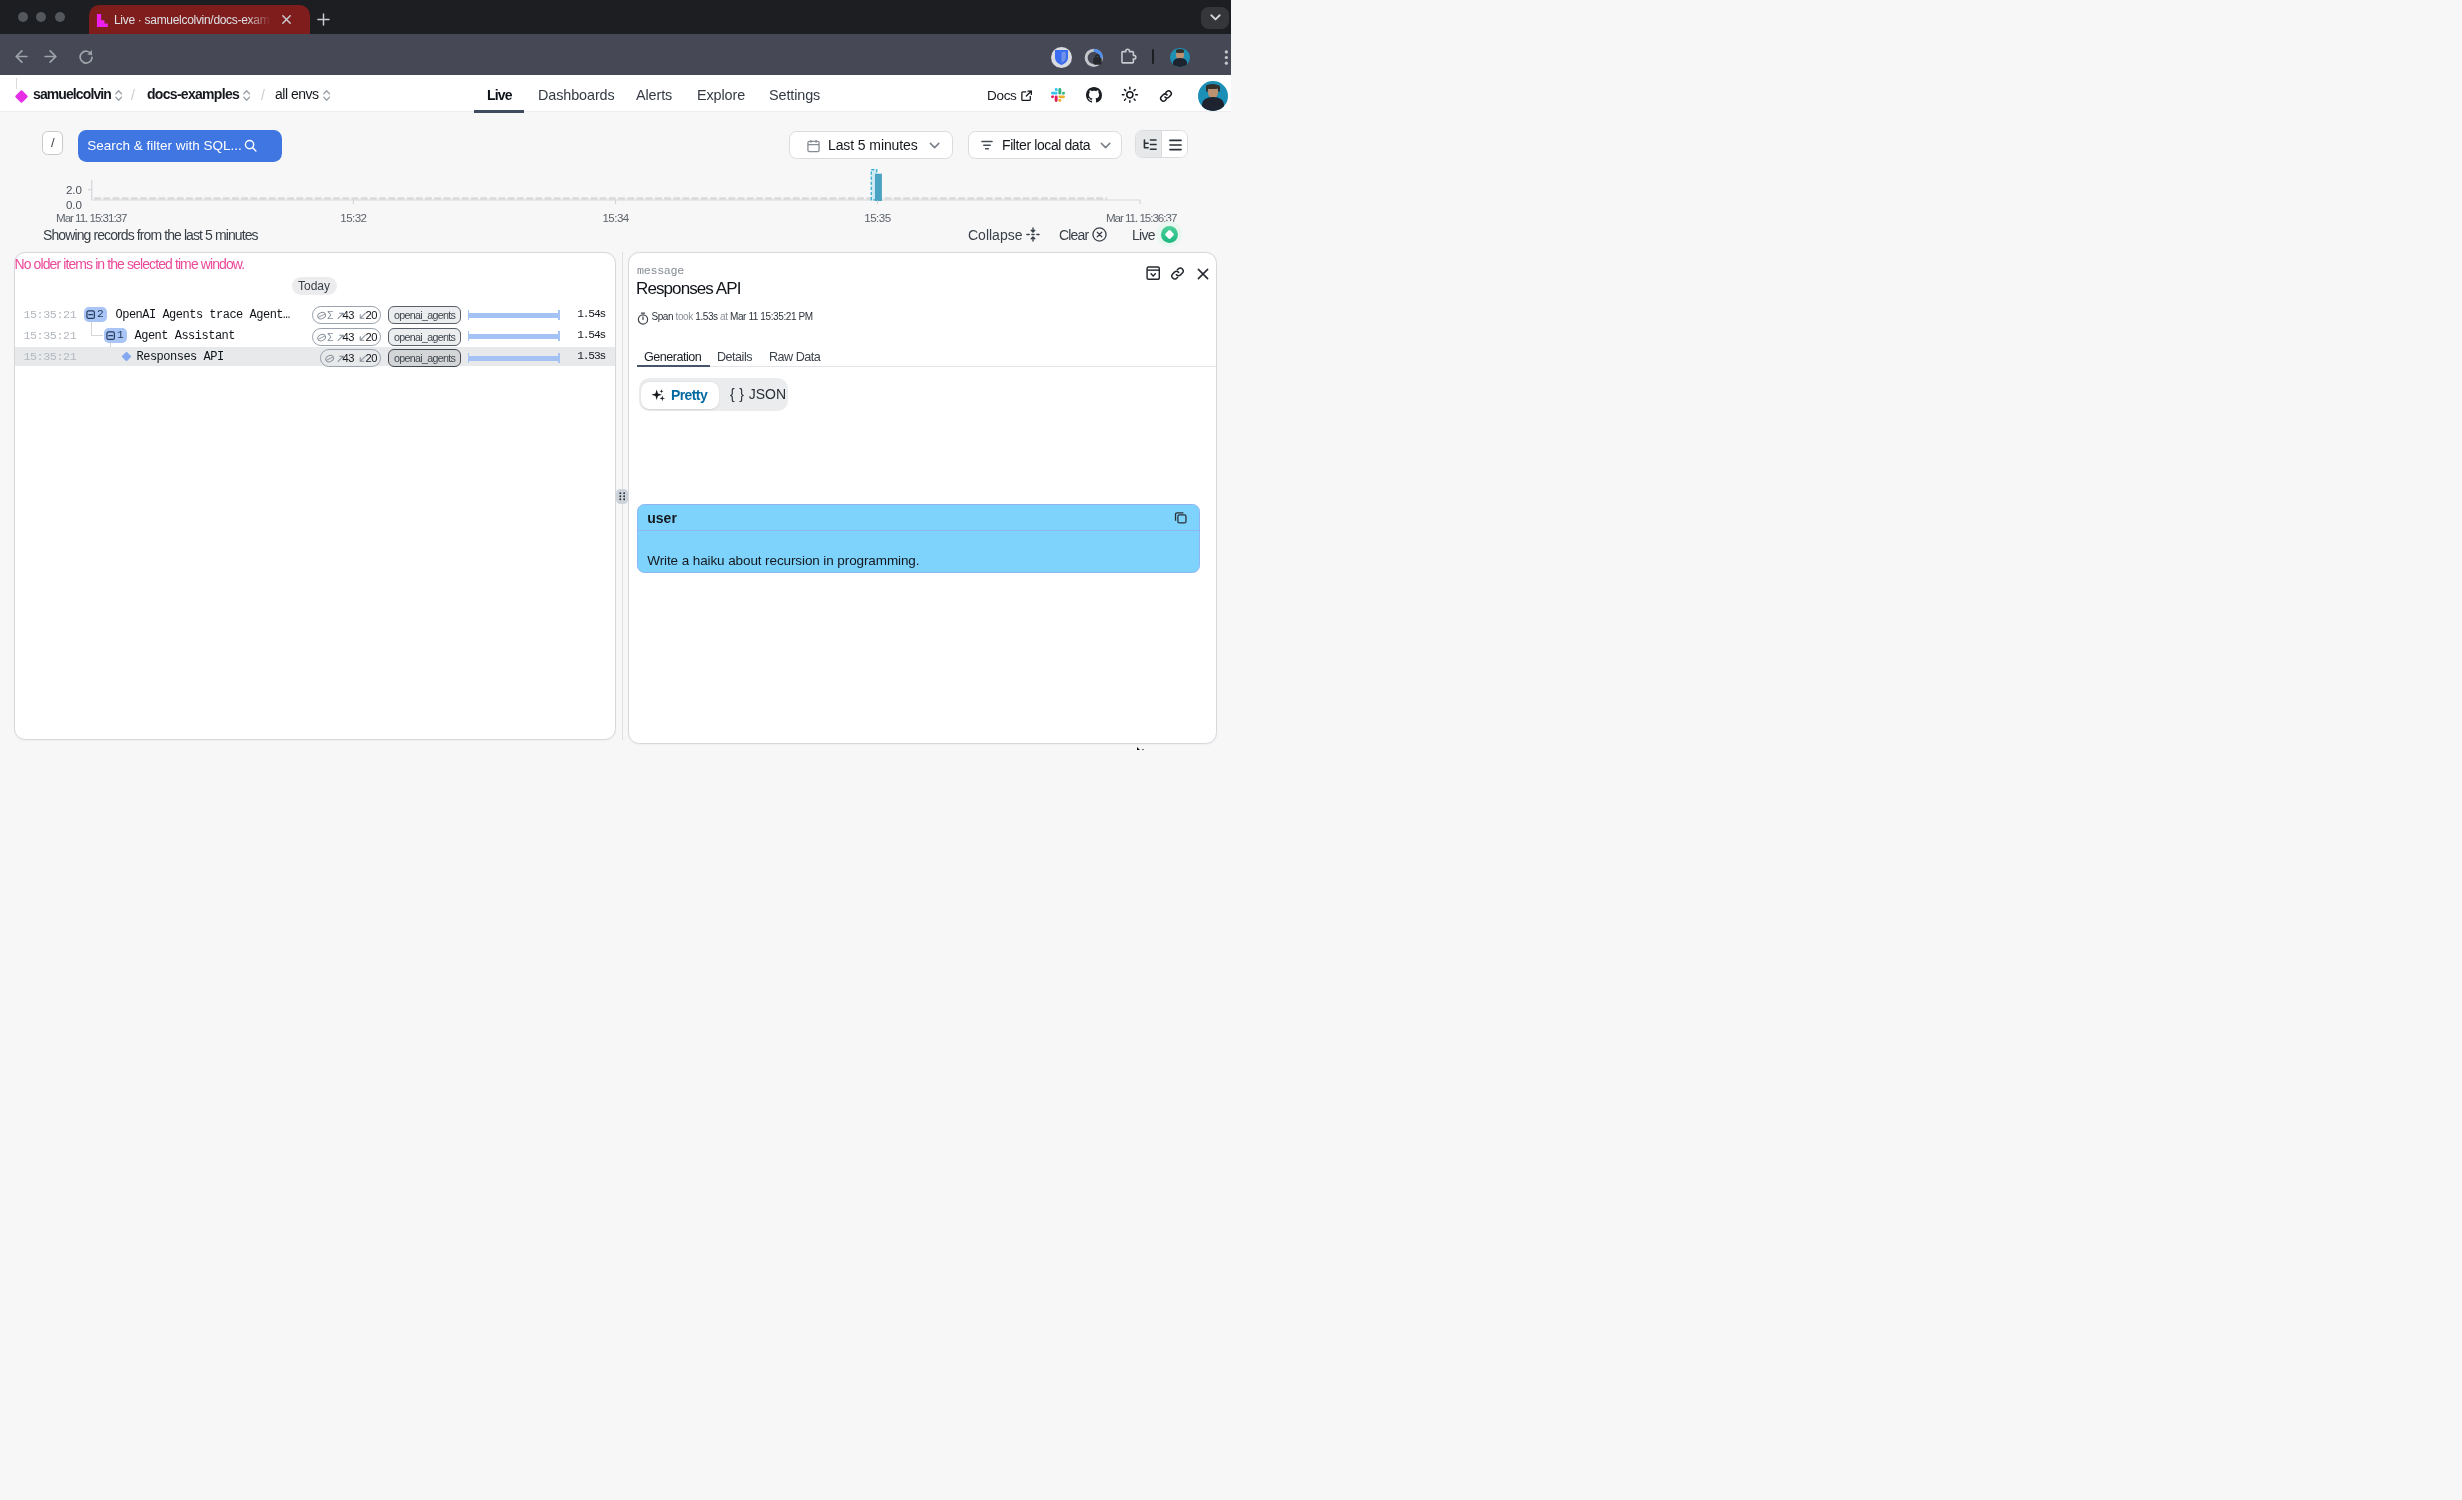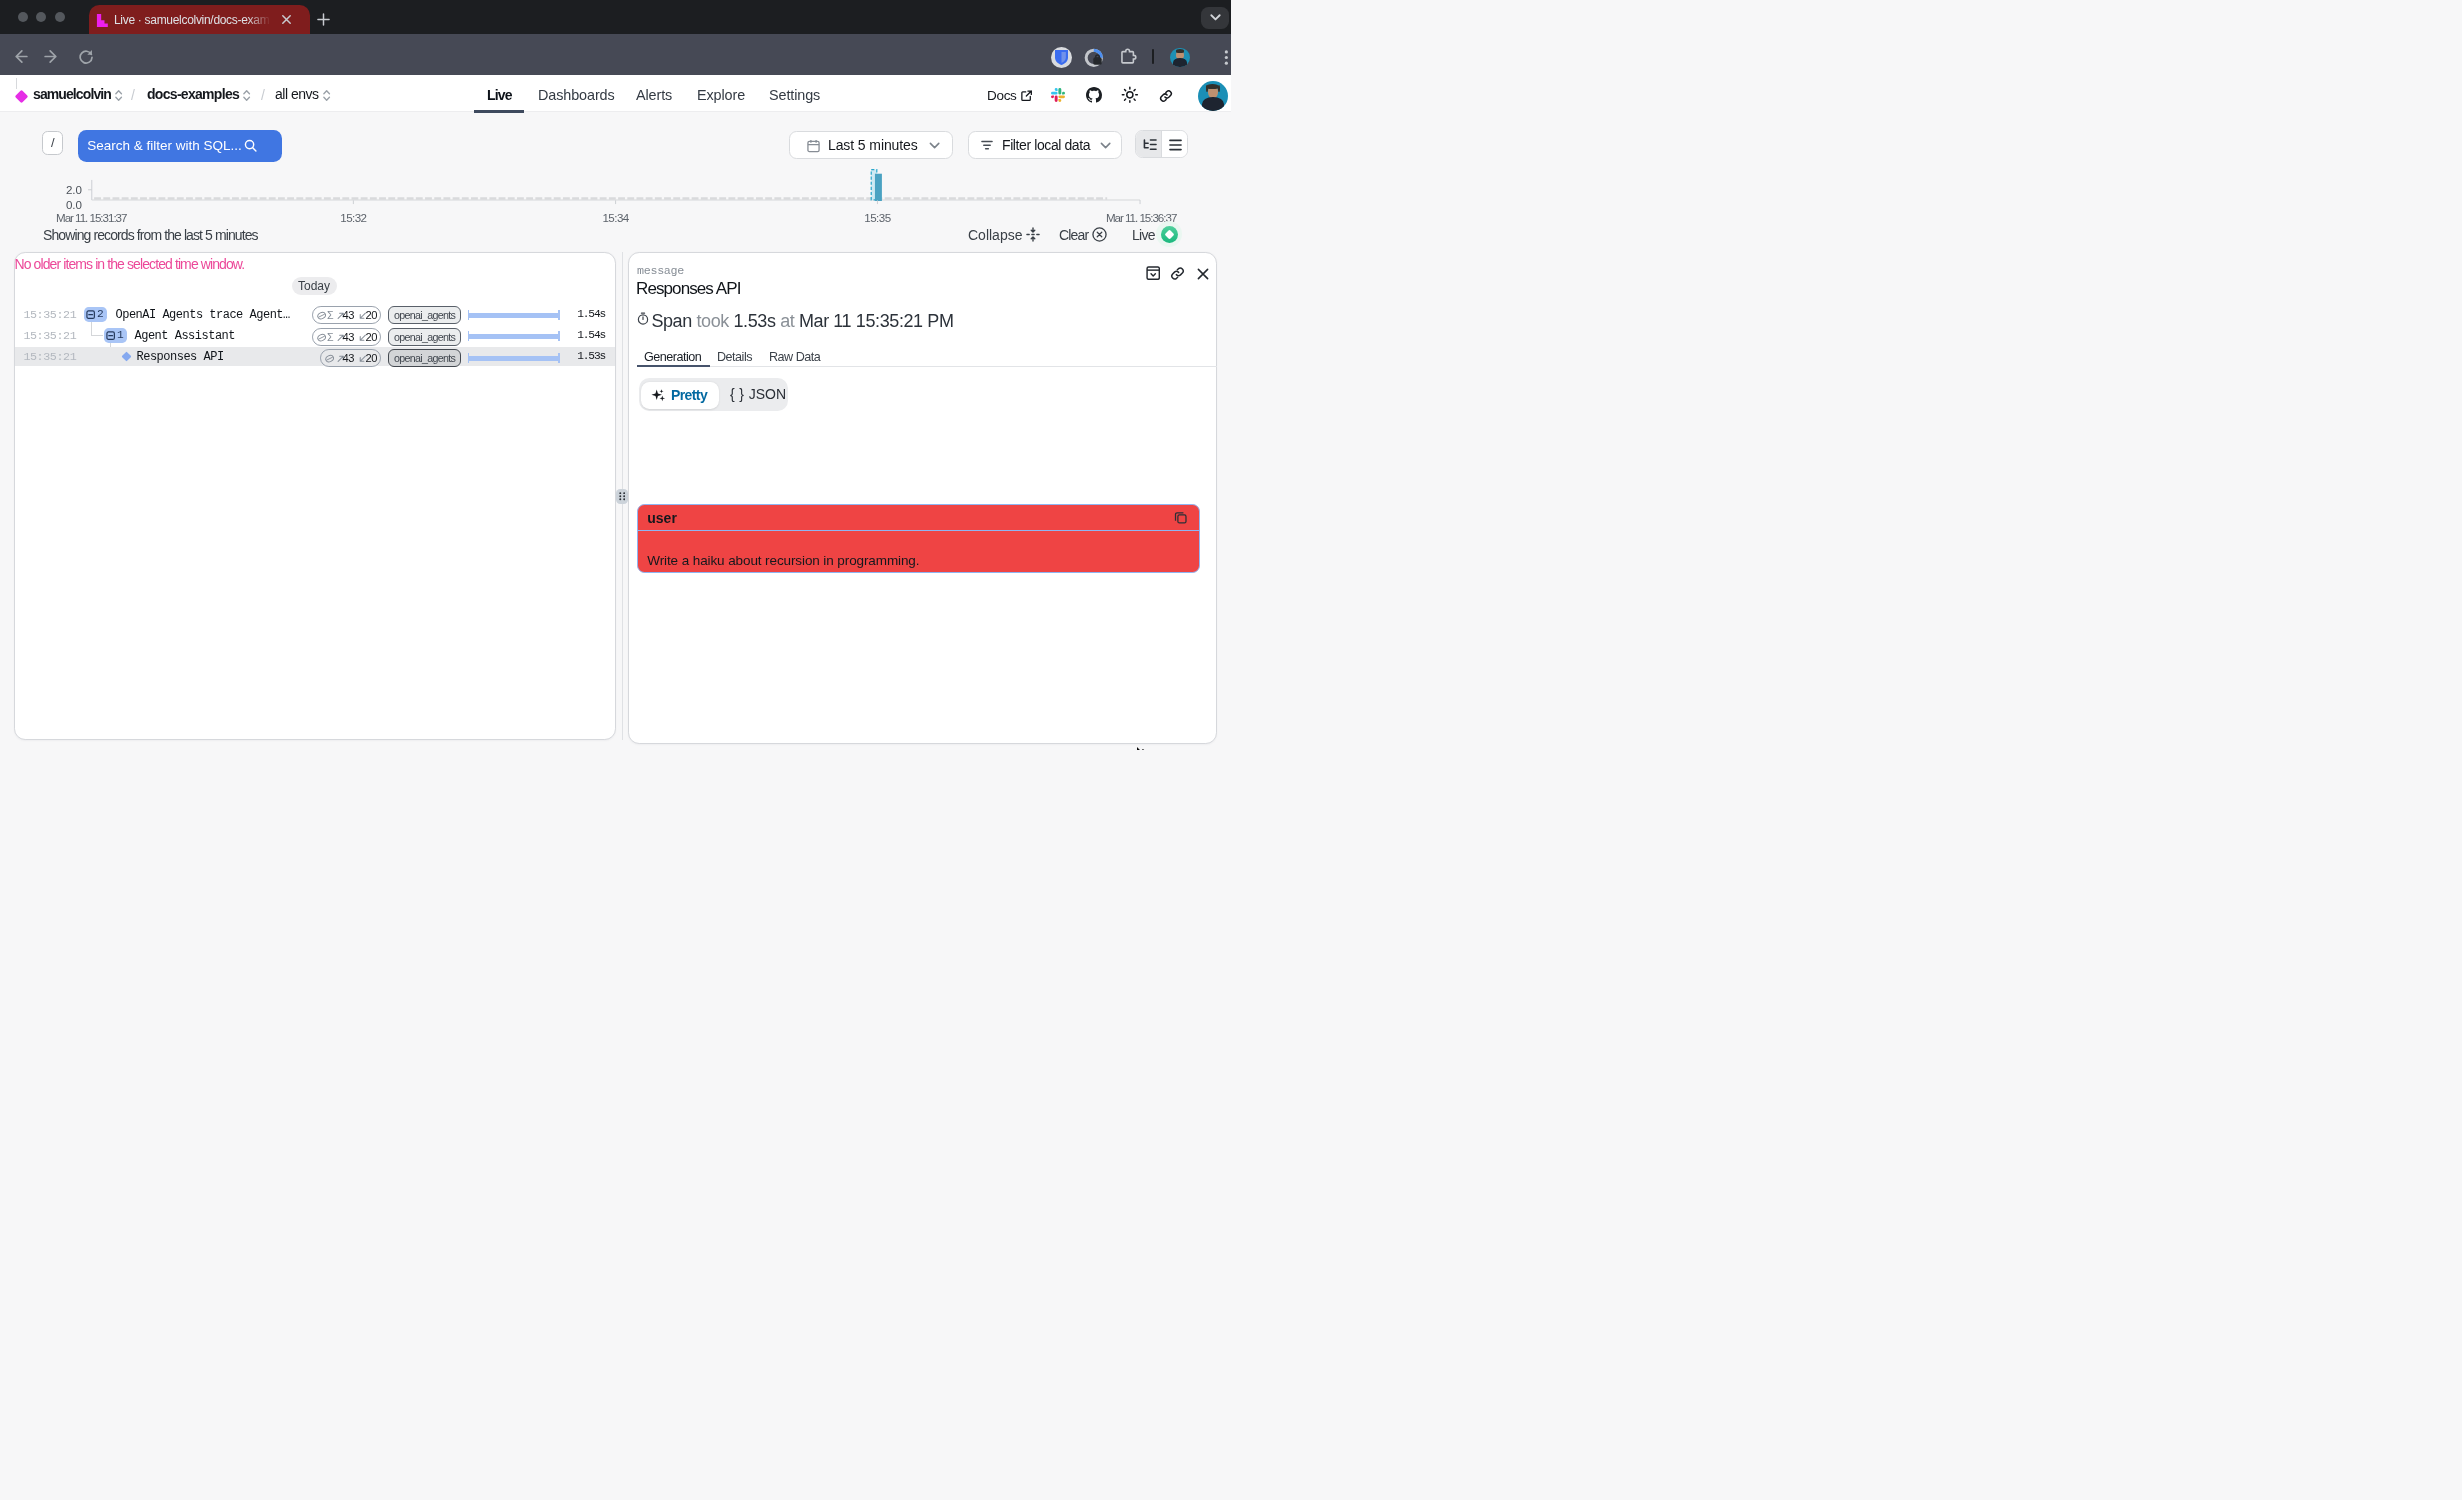--- a/index.html
+++ b/index.html
@@ -417,40 +417,40 @@
       <path d="M13.8 10.2a4.7 4.7 0 0 0-6.6-.4l-3.3 3.3a4.7 4.7 0 0 0 6.6 6.6l1.7-1.7"></path>
     </svg>
   <svg class="abs" style="left:568px;top:15px" width="12" height="12" viewBox="0 0 13 13" stroke="#24292f" stroke-width="1.7" stroke-linecap="round">
       <path d="M1.5 1.5l10 10M11.5 1.5l-10 10"></path>
     </svg>
 
   <svg class="abs" style="left:8.4px;top:59px" width="12" height="13" viewBox="0 0 13 14" fill="none" stroke="#3c424a" stroke-width="1.3">
       <circle cx="6.5" cy="8" r="5"></circle>
       <path d="M4.8 1.2h3.4M6.5 8V5.2" stroke-linecap="round"></path>
     </svg>
-  <div class="abs" style="left:22.4px;top:58px;font-size:18px;letter-spacing:-0.4px;color:#2c323a">Span <span style="color:#8a9097">took</span> 1.53s <span style="color:#8a9097">at</span> Mar 11 15:35:21 PM</div>
+  <div class="abs" style="left:22.4px;top:58px;font-size:10px;letter-spacing:-0.4px;color:#2c323a">Span <span style="color:#8a9097">took</span> 1.53s <span style="color:#8a9097">at</span> Mar 11 15:35:21 PM</div>
 
   <div class="abs" style="left:15px;top:97px;font-size:12.6px;letter-spacing:-0.5px;color:#181d24">Generation</div>
   <div class="abs" style="left:88px;top:97px;font-size:12.6px;letter-spacing:-0.5px;color:#3c424a">Details</div>
   <div class="abs" style="left:140px;top:97px;font-size:12.6px;letter-spacing:-0.5px;color:#3c424a">Raw Data</div>
   <div class="abs" style="left:7.5px;top:113px;width:580px;height:0.9px;background:#e2e4e7"></div>
   <div class="abs" style="left:7.5px;top:112px;width:73px;height:2.1px;background:#46536b"></div>
 
   <div class="abs" style="left:9.8px;top:125px;width:149px;height:33px;background:#ebecee;border-radius:10.3px"></div>
   <div class="abs" style="left:12px;top:129px;width:78px;height:26.6px;background:#fff;border-radius:8.4px;box-shadow:0 0.9px 1.9px rgba(0,0,0,.1)"></div>
   <svg class="abs" style="left:22.4px;top:135px" width="14.4" height="14.4" viewBox="0 0 24 24" fill="#15181d">
       <path d="M9.5 2.5l2 6.8 6.8 2-6.8 2-2 6.8-2-6.8-6.8-2 6.8-2z"></path>
       <path d="M18.8 12.6l1.1 3.6 3.6 1.1-3.6 1.1-1.1 3.6-1.1-3.6-3.6-1.1 3.6-1.1z"></path>
       <path d="M17.5 2l.8 2.6 2.6.8-2.6.8-.8 2.6-.8-2.6-2.6-.8 2.6-.8z"></path>
     </svg>
   <div class="abs" style="left:42px;top:134px;font-size:14px;font-weight:700;letter-spacing:-0.6px;color:#0369a1">Pretty</div>
   <div class="abs" style="left:101px;top:133px;font-size:14px;color:#2a2f36"><span style="letter-spacing:0.9px">{ }</span> JSON</div>
 
 
-  <div class="card" style="top:251px;width:563px;height:69px;background:#ef4444">
+  <div class="card" style="top:251px;width:563px;height:69px;background:#7dd3fc">
     <div class="hdr" style="height:26px;border-bottom:0.9px solid #8fb5f2"></div>
     <div class="hname" style="top:5.1px">user</div>
     <svg class="copyic" style="top:6px" width="13.5" height="13.5" viewBox="0 0 16 16" fill="none" stroke="currentColor" stroke-width="1.5">
         <rect x="4.6" y="4.6" width="9.6" height="9.6" rx="1.8"></rect>
         <path d="M11.2 2.2H3.6A1.8 1.8 0 0 0 1.8 4v7.6"></path>
       </svg>
     <div class="cbody abs" style="left:8.9px;top:48px">Write a haiku about recursion in programming.</div>
   </div>
 
 </div>

